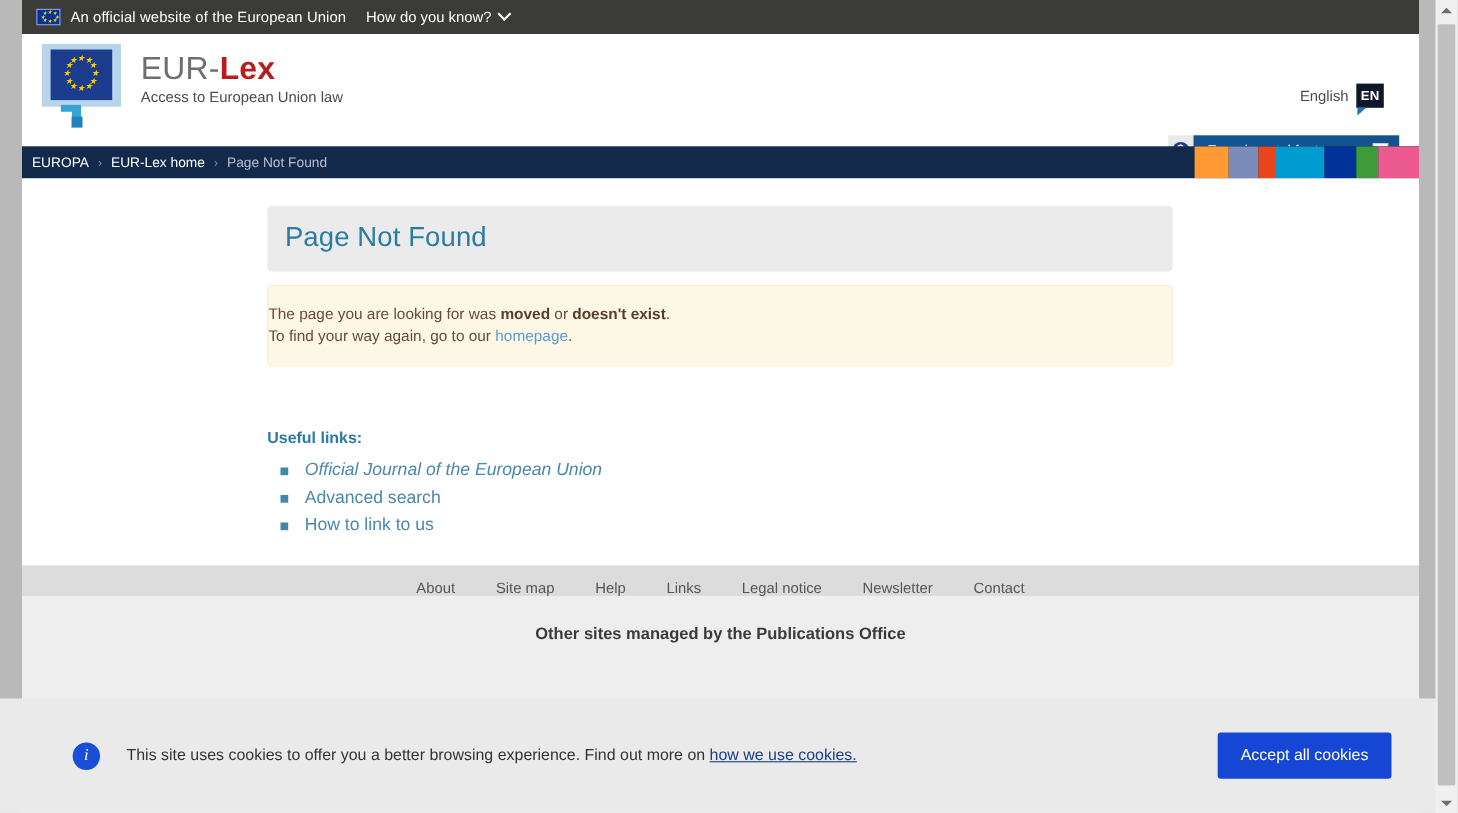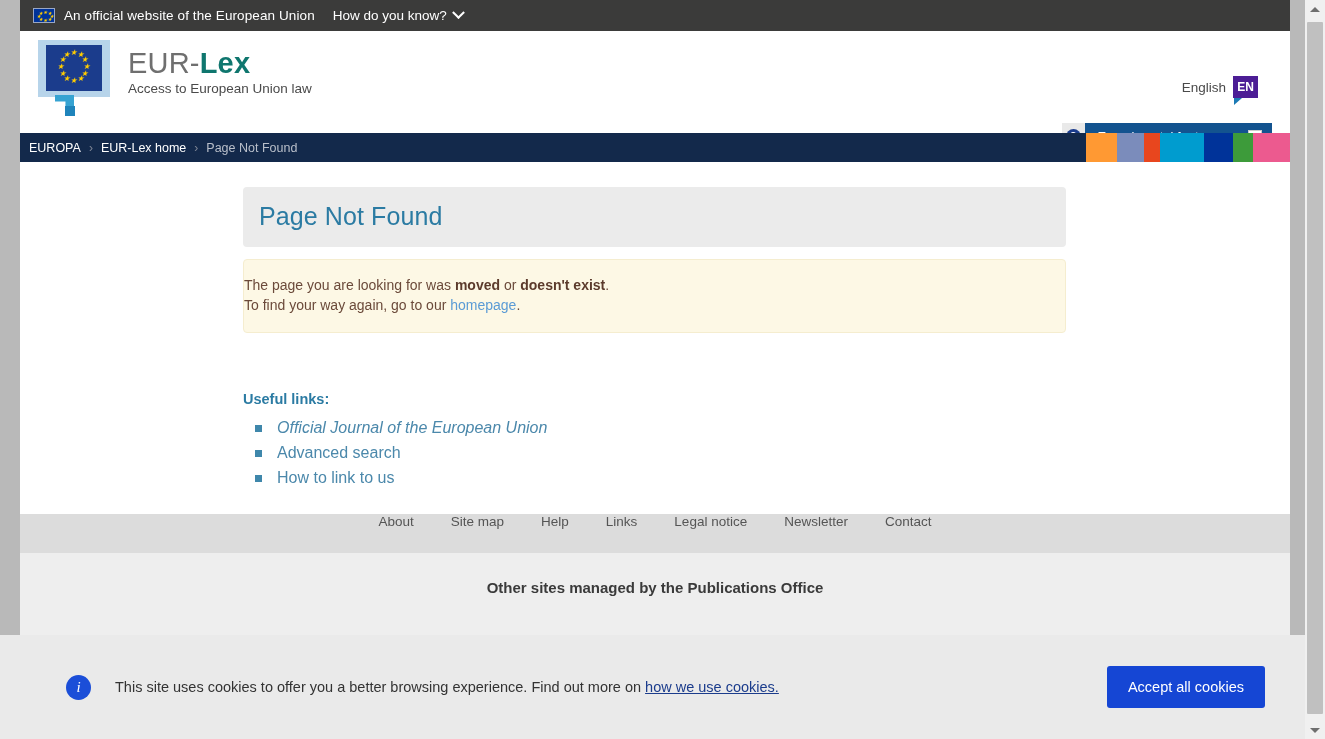--- a/index.html
+++ b/index.html
@@ -111,37 +111,37 @@
     width: 10px; height: 10px;
     background: #1f84bb;
   }
   .brand { margin-left: 12px; padding-top: 8px; }
   .brand-title {
     font-size: 29px;
     color: #6f6f6f;
     line-height: 1.05;
     letter-spacing: .2px;
   }
-  .brand-title b { color: #0f766e; font-weight: bold; }
+  .brand-title b { color: #b91c1c; font-weight: bold; }
   .brand-sub {
     font-size: 13.5px;
     color: #4a4a4a;
     margin-top: 3px;
   }
 
   .lang-wrap {
     position: absolute;
     right: 32px; top: 45px;
     display: flex; align-items: center; gap: 7px;
   }
   .lang-label { font-size: 13.5px; color: #4a4a4a; }
   .lang-badge {
     position: relative;
     width: 25px; height: 22px;
-    background: #4c1d95;
+    background: #0f172a;
     color: #ffffff;
     font-size: 12px;
     font-weight: bold;
     display: flex; align-items: center; justify-content: center;
   }
   .lang-badge:after {
     content: "";
     position: absolute;
     left: 1px; bottom: -7px;
     border-left: 8px solid #1b7ab5;
@@ -266,22 +266,22 @@
   }
   .useful a {
     color: #4b88ab;
     text-decoration: none;
   }
   .useful a.italic { font-style: italic; }
 
   
   .footer-nav {
     background: #dcdcdc;
-    height: 39px;
-    display: flex; align-items: flex-start; justify-content: center;
+    height: 28px;
+    display: flex; align-items: flex-end; justify-content: center;
     gap: 37px;
   }
   .footer-nav a {
     font-size: 13.5px;
     color: #555555;
     text-decoration: none;
   }
   .footer-lower {
     background: #eeeeee;
     padding-top: 26px;

